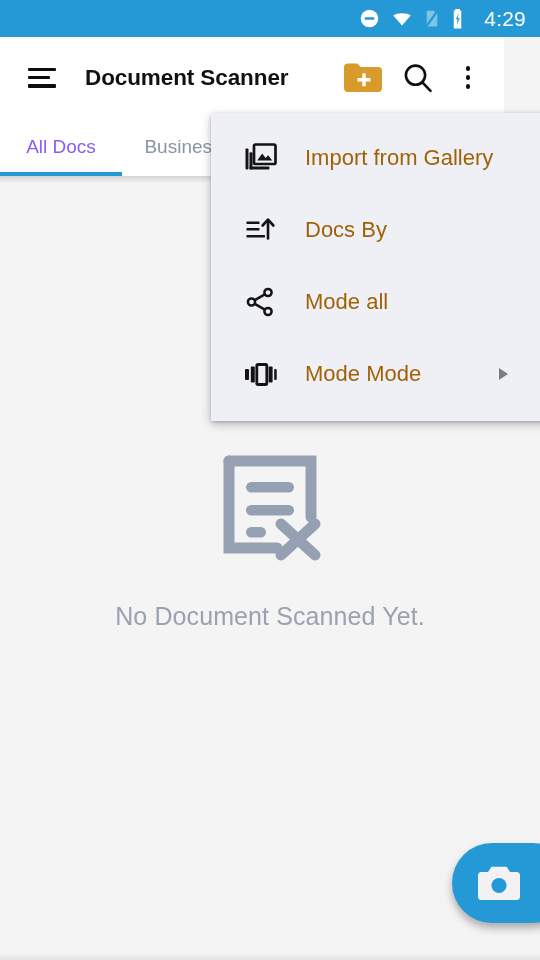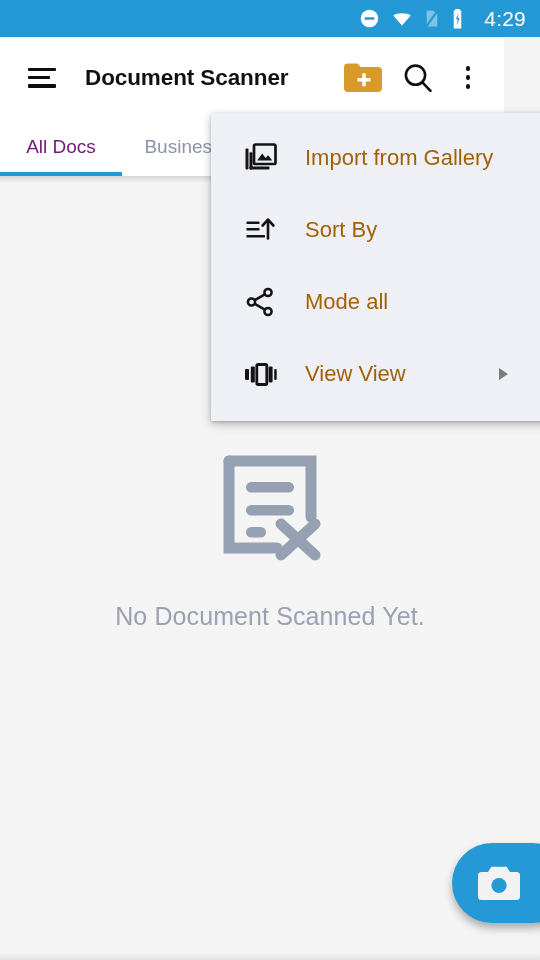--- a/index.html
+++ b/index.html
@@ -61,21 +61,21 @@
   
   .tabs {
     position:absolute; top:118px; left:0; width:540px; height:58px;
     background:#ffffff;
     display:flex; align-items:center;
   }
   .tab {
     height:58px; display:flex; align-items:center; justify-content:center;
     font-size:19px; cursor:pointer; position:relative; white-space:nowrap;
   }
-  .tab-0 { width:122px; color:#701a75; }
+  .tab-0 { width:122px; color:#8b5cf6; }
   .tab-1 { width:122px; color:#8b93a6; }
   .tab-2 { width:122px; color:#8b93a6; }
   .tab-underline {
     position:absolute; left:0; bottom:0; width:122px; height:4px; background:#2499d6;
   }
   .tabs-shadow {
     position:absolute; top:176px; left:0; width:540px; height:7px;
     background:linear-gradient(to bottom, rgba(0,0,0,0.13), rgba(0,0,0,0));
   }
 
@@ -252,21 +252,21 @@
     <div class="menu-item">
       <div class="menu-ico">
         <svg width="34" height="34" viewBox="0 0 34 34">
           <rect x="3.5" y="8.5" width="13" height="2.6" rx="0.6" fill="#141414"></rect>
           <rect x="3.5" y="15" width="13" height="2.6" rx="0.6" fill="#141414"></rect>
           <rect x="3.5" y="22" width="18.5" height="2.6" rx="0.6" fill="#141414"></rect>
           <line x1="25" y1="25.5" x2="25" y2="7" stroke="#141414" stroke-width="2.6" stroke-linecap="round"></line>
           <path d="M19.6 12.5 L25 6.6 L30.4 12.5" fill="none" stroke="#141414" stroke-width="2.6" stroke-linecap="round" stroke-linejoin="round"></path>
         </svg>
       </div>
-      <div class="menu-label">Sort By</div>
+      <div class="menu-label">Docs By</div>
     </div>
 
     <div class="menu-item">
       <div class="menu-ico">
         <svg width="34" height="34" viewBox="0 0 34 34">
           <circle cx="25" cy="7.5" r="3.6" fill="none" stroke="#141414" stroke-width="2.5"></circle>
           <circle cx="25" cy="26.5" r="3.6" fill="none" stroke="#141414" stroke-width="2.5"></circle>
           <circle cx="8.5" cy="17" r="3.6" fill="none" stroke="#141414" stroke-width="2.5"></circle>
           <line x1="11.8" y1="15.2" x2="21.8" y2="9.3" stroke="#141414" stroke-width="2.5"></line>
           <line x1="11.8" y1="18.8" x2="21.8" y2="24.7" stroke="#141414" stroke-width="2.5"></line>
@@ -278,19 +278,19 @@
     <div class="menu-item">
       <div class="menu-ico">
         <svg width="34" height="34" viewBox="0 0 34 34">
           <rect x="2" y="12" width="4" height="11" rx="1" fill="#141414"></rect>
           <rect x="7.8" y="9.5" width="4" height="16" rx="1" fill="#141414"></rect>
           <rect x="13.8" y="7.5" width="10" height="20" rx="1.2" fill="none" stroke="#141414" stroke-width="2.8"></rect>
           <rect x="25.6" y="9.5" width="4" height="16" rx="1" fill="#141414"></rect>
           <rect x="31.2" y="12" width="2.5" height="11" rx="1" fill="#141414"></rect>
         </svg>
       </div>
-      <div class="menu-label">View View</div>
+      <div class="menu-label">Mode Mode</div>
       <div class="menu-arrow"></div>
     </div>
   </div>
 
   <div class="bottom-shadow"></div>
 </div>
 
 </body></html>

